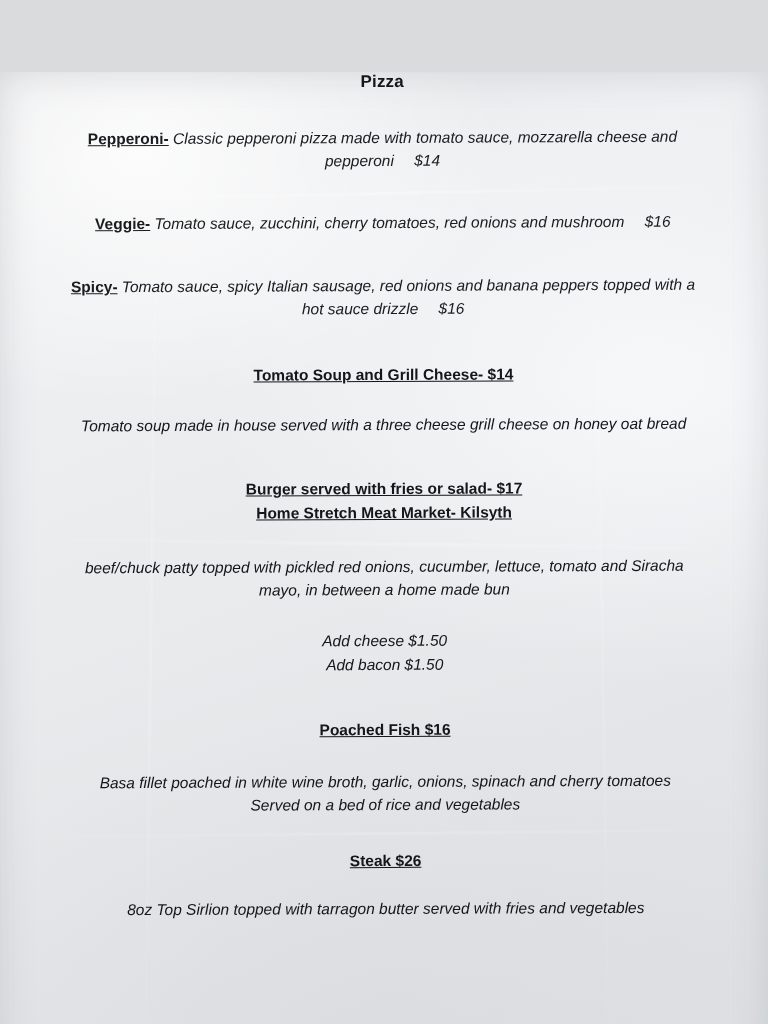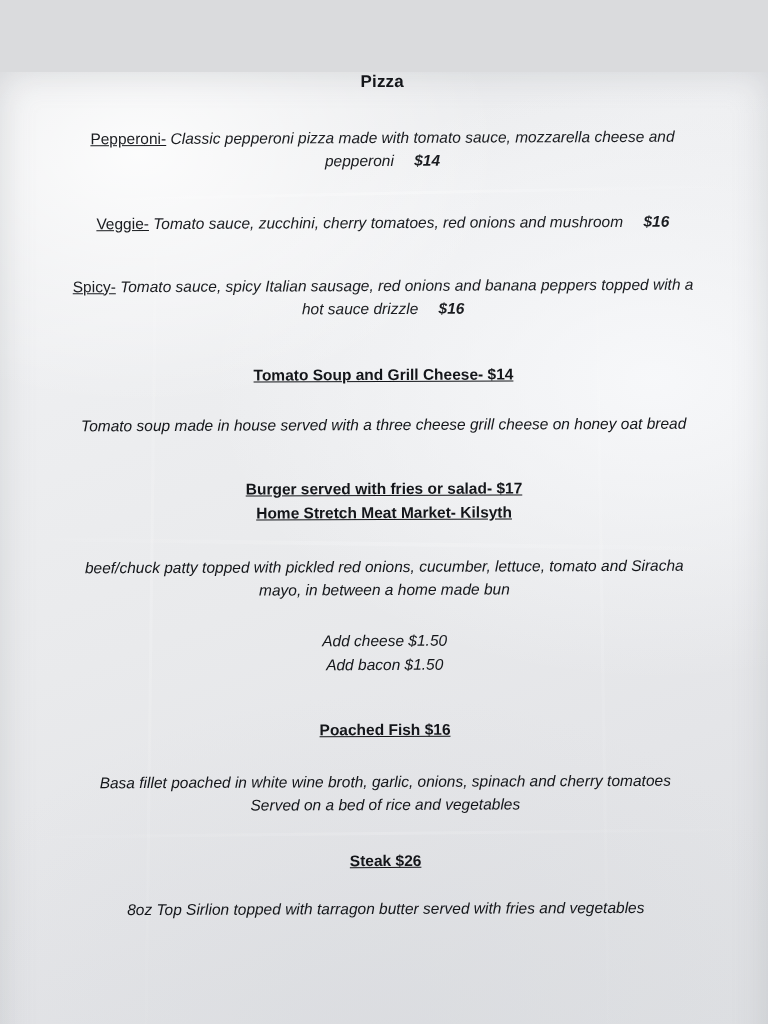--- a/index.html
+++ b/index.html
@@ -76,26 +76,26 @@
   .desc-block {
     text-align: center;
     font-style: italic;
     font-size: 15.5px;
     line-height: 1.5;
     color: #1a1c20;
   }
 
   .lead {
     font-style: normal;
+    font-weight: bold;
+    text-decoration: underline;
+  }
+
+  .price {
     font-weight: normal;
-    text-decoration: underline;
-  }
-
-  .price {
-    font-weight: bold;
     font-style: italic;
     margin-left: 16px;
   }
 
   .heading {
     text-align: center;
     font-weight: bold;
     font-size: 15.5px;
     text-decoration: underline;
     line-height: 1.45;

